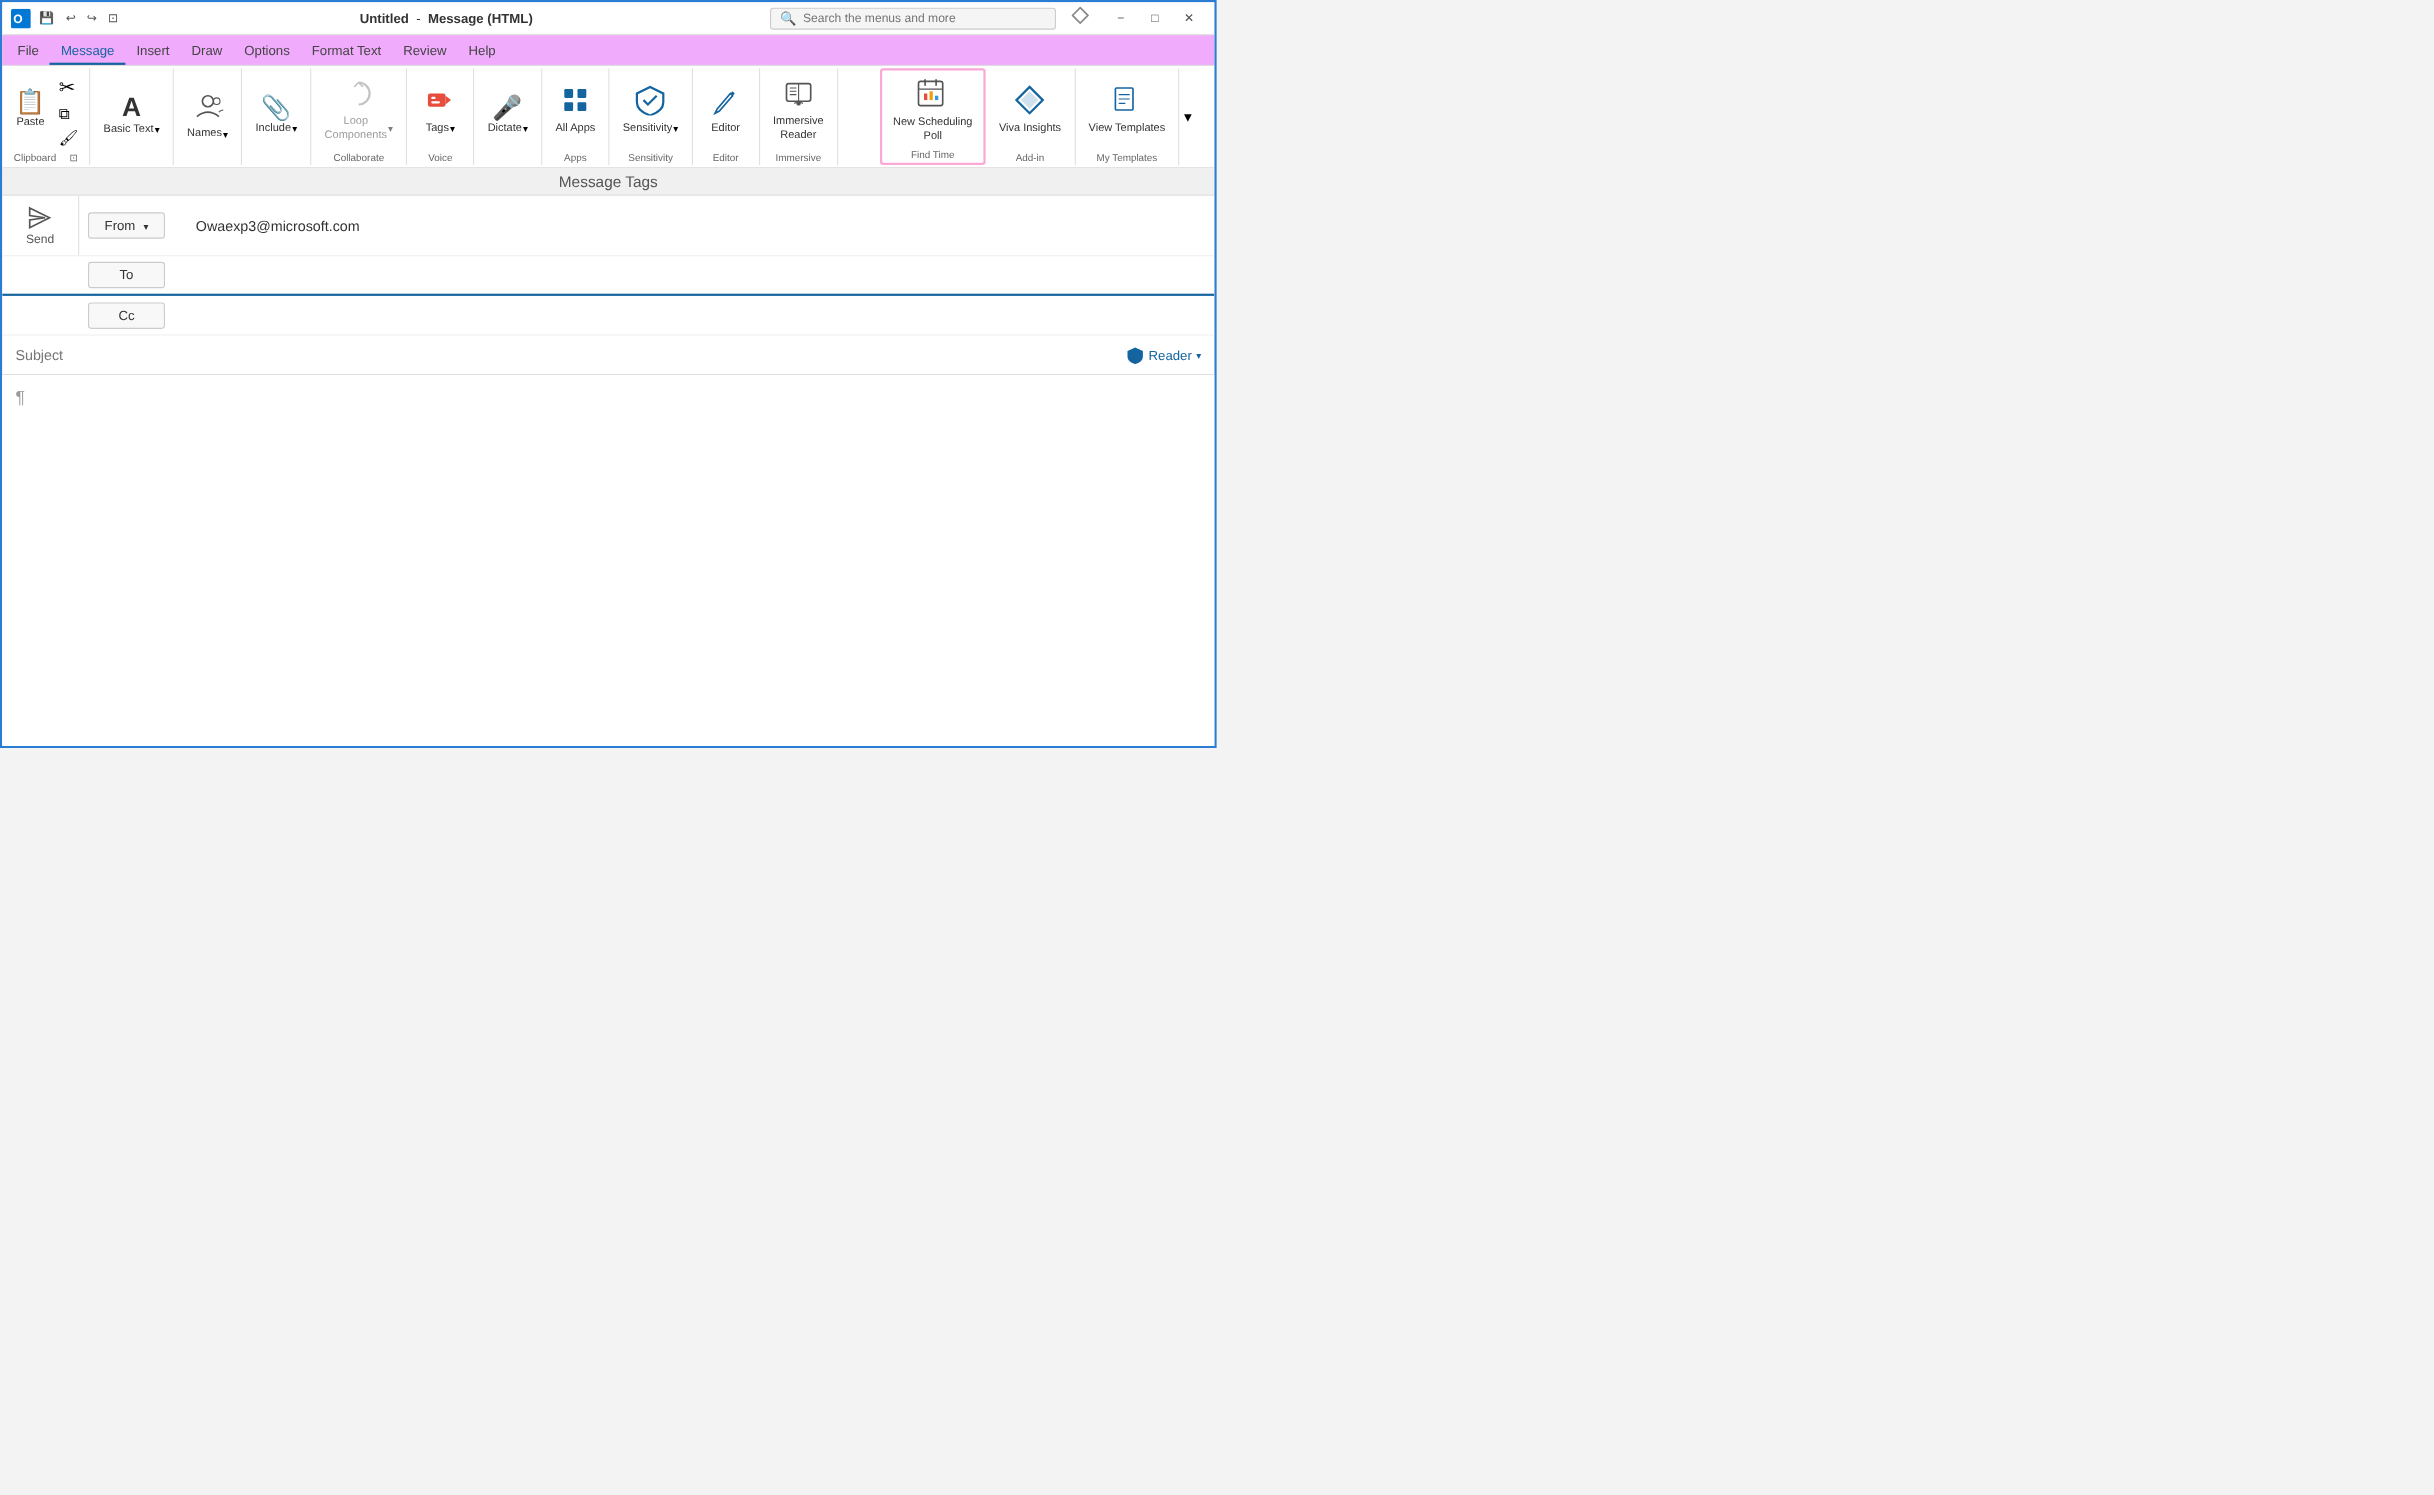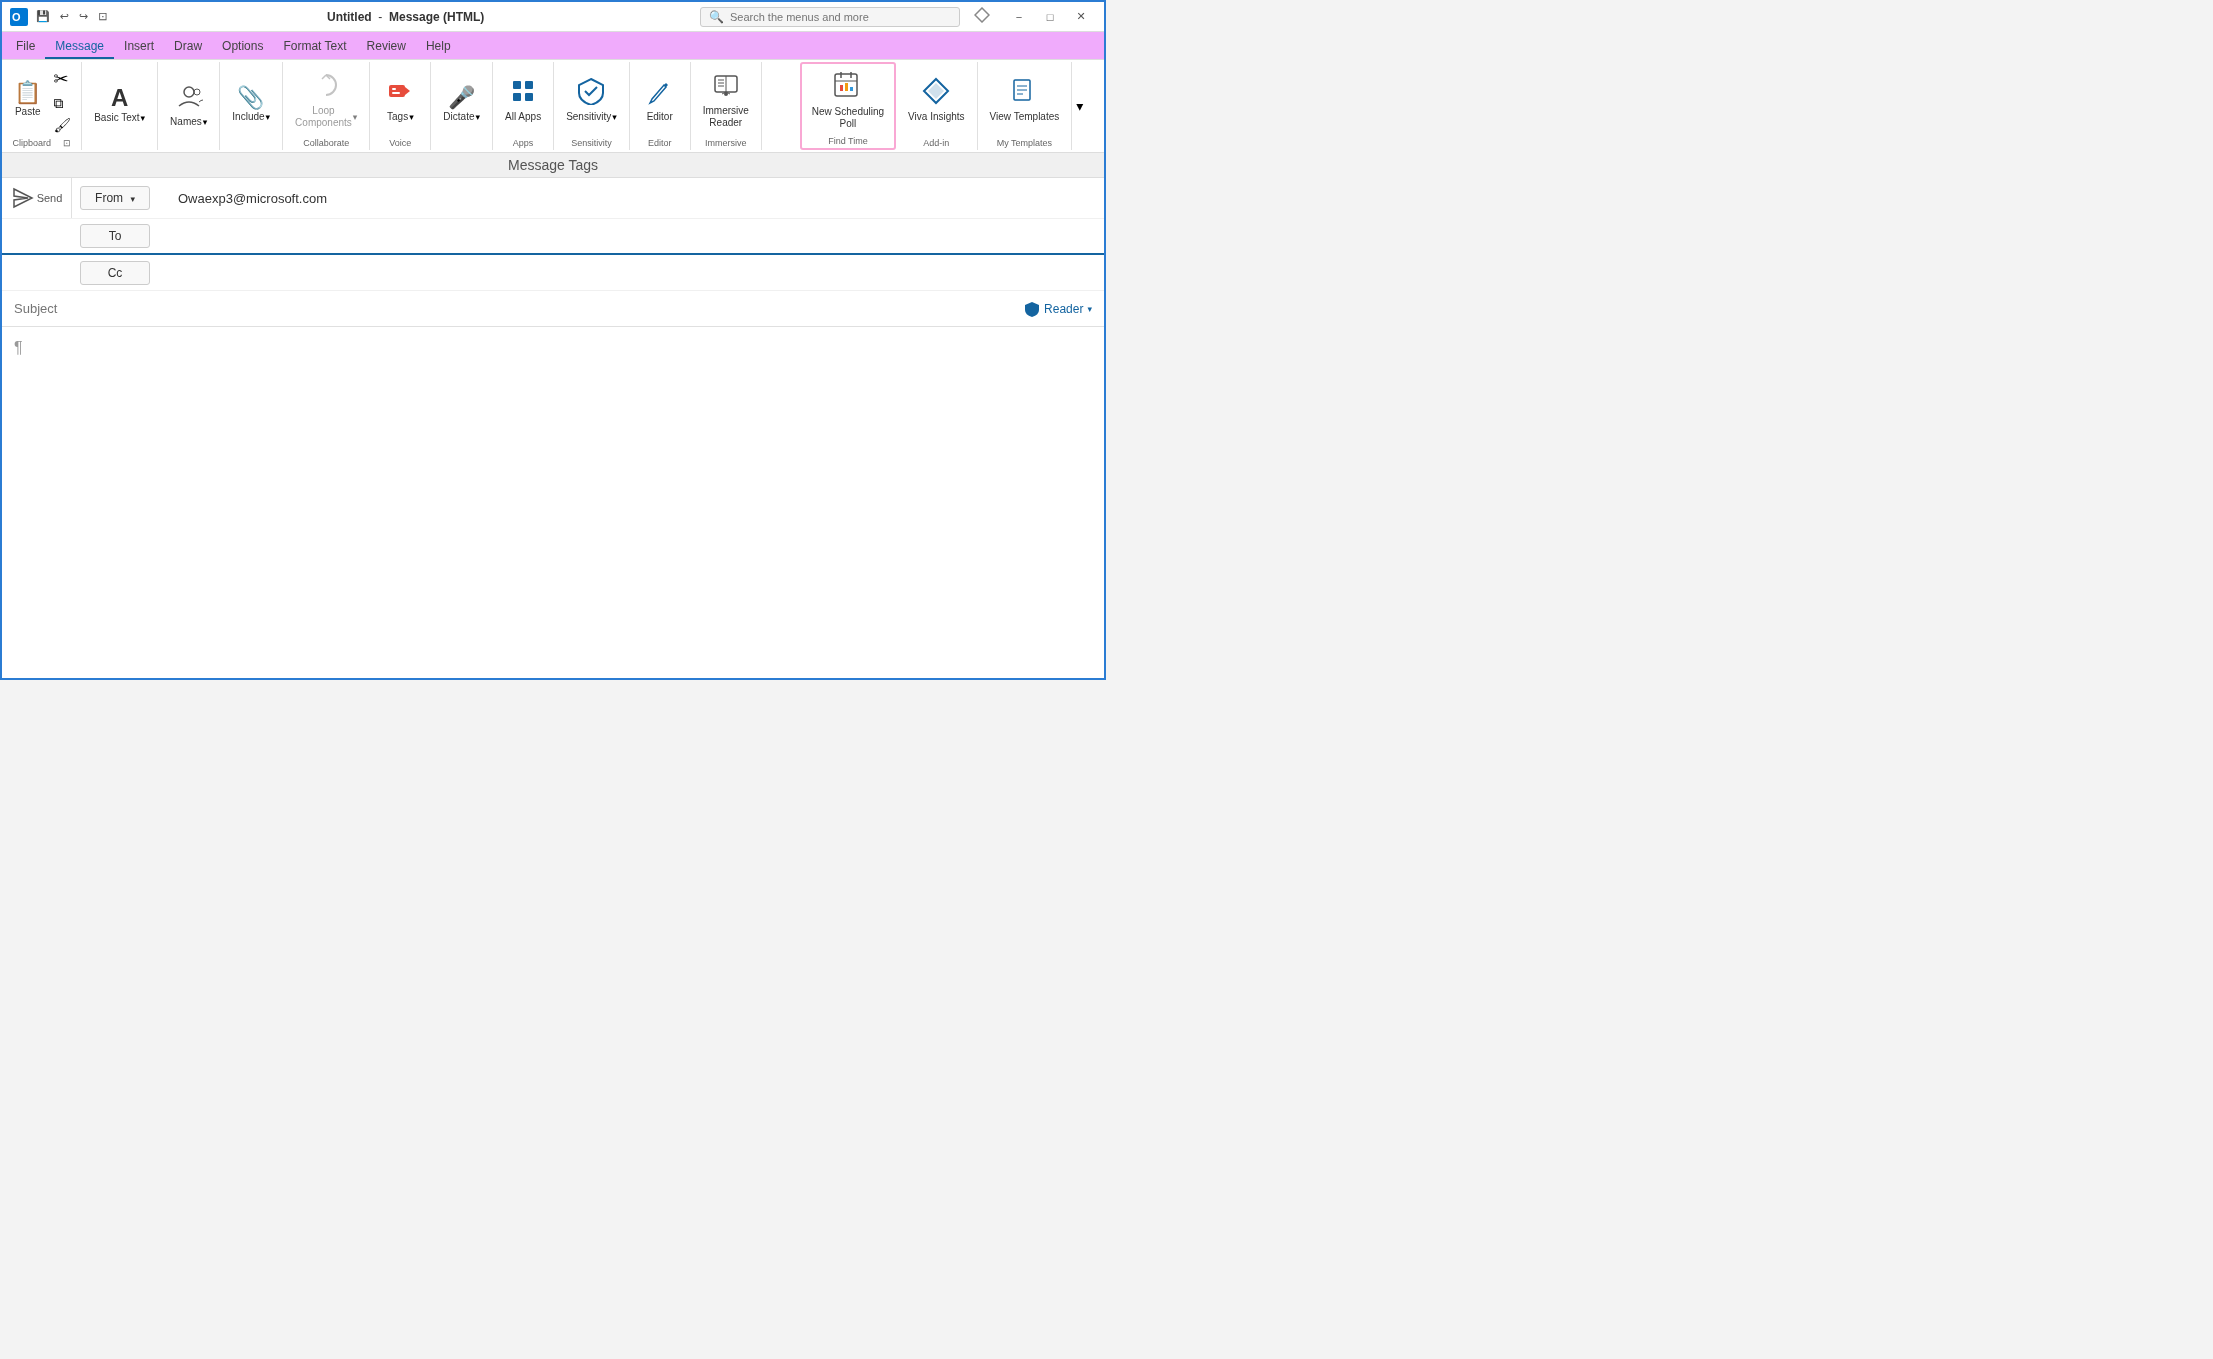--- a/index.html
+++ b/index.html
@@ -98,21 +98,21 @@
       display: flex; align-items: center; border-bottom: 1px solid #f0f0f0;
       min-height: 36px;
     }
     .compose-row:last-child { border-bottom: none; }
     .send-btn-area {
       width: 70px; display: flex; align-items: center; justify-content: center;
       border-right: 1px solid #e0e0e0; align-self: stretch;
       flex-direction: column; gap: 2px;
     }
     .send-btn {
-      display: flex; flex-direction: row; align-items: center;
+      display: flex; flex-direction: column; align-items: center;
       cursor: pointer; border: none; background: none; padding: 8px;
       gap: 2px;
     }
     .field-label-btn {
       border: 1px solid #ccc; background: #f8f8f8; color: #333;
       font-size: 12px; padding: 4px 12px; border-radius: 3px;
       cursor: pointer; min-width: 70px; text-align: center;
     }
     .compose-input-area { flex: 1; display: flex; align-items: center; padding: 0 8px; }
     .compose-input {

